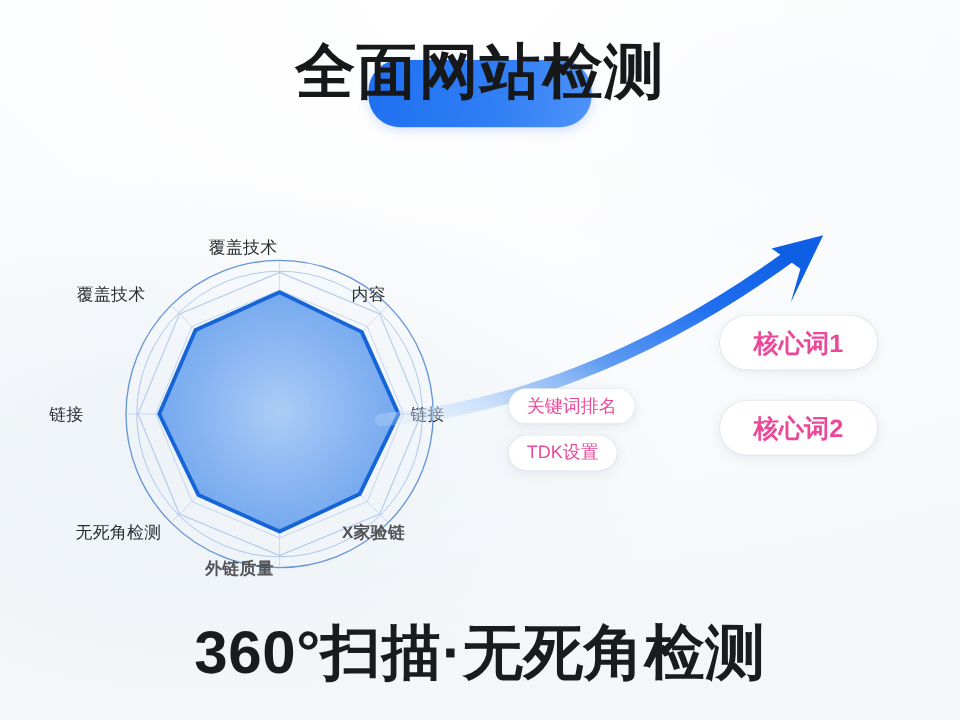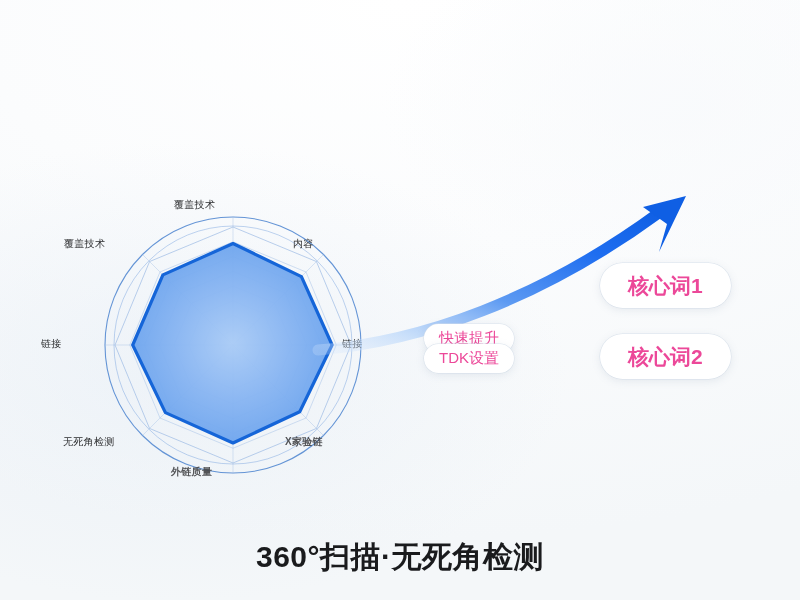--- a/index.html
+++ b/index.html
@@ -94,41 +94,41 @@
   .footline-wrap {
     position: absolute;
     bottom: 22px;
     left: 0;
     width: 800px;
     text-align: center;
     z-index: 6;
   }
   .footline {
     display: inline-block;
-    font-size: 30px;
+    font-size: 50px;
     font-weight: 700;
     color: #1a1b1d;
     letter-spacing: 0.5px;
     white-space: nowrap;
   }
 
   
   #radar-block {
     position: absolute;
     left: 28px;
     top: 190px;
     width: 400px;
     height: 320px;
     z-index: 3;
   }
   #radar-svg { display: block; }
 
   .radar-axis-label {
     position: absolute;
-    font-size: 10px;
+    font-size: 14px;
     color: #2b2c2e;
     font-weight: 500;
     white-space: nowrap;
     letter-spacing: 0.3px;
   }
   .radar-axis-label.blurred {
     color: #46474a;
     filter: blur(0.35px);
     opacity: 0.92;
     font-weight: bold;
@@ -165,31 +165,37 @@
     padding: 0 15px;
   }
   .pill-lg {
     font-size: 21px;
     font-weight: 700;
     height: 45px;
     padding: 0 28px;
   }
 
   #pill-crawler { left: 424px; top: 324px; }
-  #pill-tdk     { left: 424px; top: 344px; }
+  #pill-tdk     { left: 424px; top: 363px; }
   #pill-backlink{ left: 424px; top: 402px; }
 
   #pill-kw1 { left: 600px; top: 263px; }
   #pill-kw2 { left: 600px; top: 334px; }
 </style>
 </head>
 <body>
 
 <div id="poster">
 
+  <div class="headline-wrap">
+    <div class="headline">
+      <span class="hl-shape"></span>
+      <span class="seg">全面</span><span class="hl">网站</span><span class="seg">检测</span>
+    </div>
+  </div>
 
 
   <div id="radar-block">
     <svg id="radar-svg" width="400" height="320" viewBox="0 0 400 320">
       <defs>
         <radialGradient id="radarFill" cx="50%" cy="50%" r="50%">
           <stop offset="0%" stop-color="#a9cbf6" stop-opacity="0.95"></stop>
           <stop offset="55%" stop-color="#88b5f2" stop-opacity="0.95"></stop>
           <stop offset="100%" stop-color="#6ea5ee" stop-opacity="0.95"></stop>
         </radialGradient>
@@ -241,21 +247,21 @@
         <stop offset="18%" stop-color="#bcd8fa" stop-opacity="0.75"></stop>
         <stop offset="45%" stop-color="#5d9af2" stop-opacity="1"></stop>
         <stop offset="75%" stop-color="#1f6ef0" stop-opacity="1"></stop>
         <stop offset="100%" stop-color="#0f5fe4" stop-opacity="1"></stop>
       </linearGradient>
     </defs>
     <path d="M 318 350 C 420 342, 540 300, 660 212" fill="none" stroke="url(#arrowGrad)" stroke-width="11" stroke-linecap="round"></path>
     <path d="M 686 196 L 643 207 L 667 224 L 659 252 Z" fill="#0f5fe4"></path>
   </svg>
 
-  <div class="pill pill-sm" id="pill-crawler">快速提升</div>
+  <div class="pill pill-sm" id="pill-crawler">关键词排名</div>
   <div class="pill pill-sm" id="pill-tdk">TDK设置</div>
 
   <div class="pill pill-lg" id="pill-kw1">核心词1</div>
   <div class="pill pill-lg" id="pill-kw2">核心词2</div>
 
   <div class="footline-wrap">
     <div class="footline">360°扫描·无死角检测</div>
   </div>
 
 </div>

